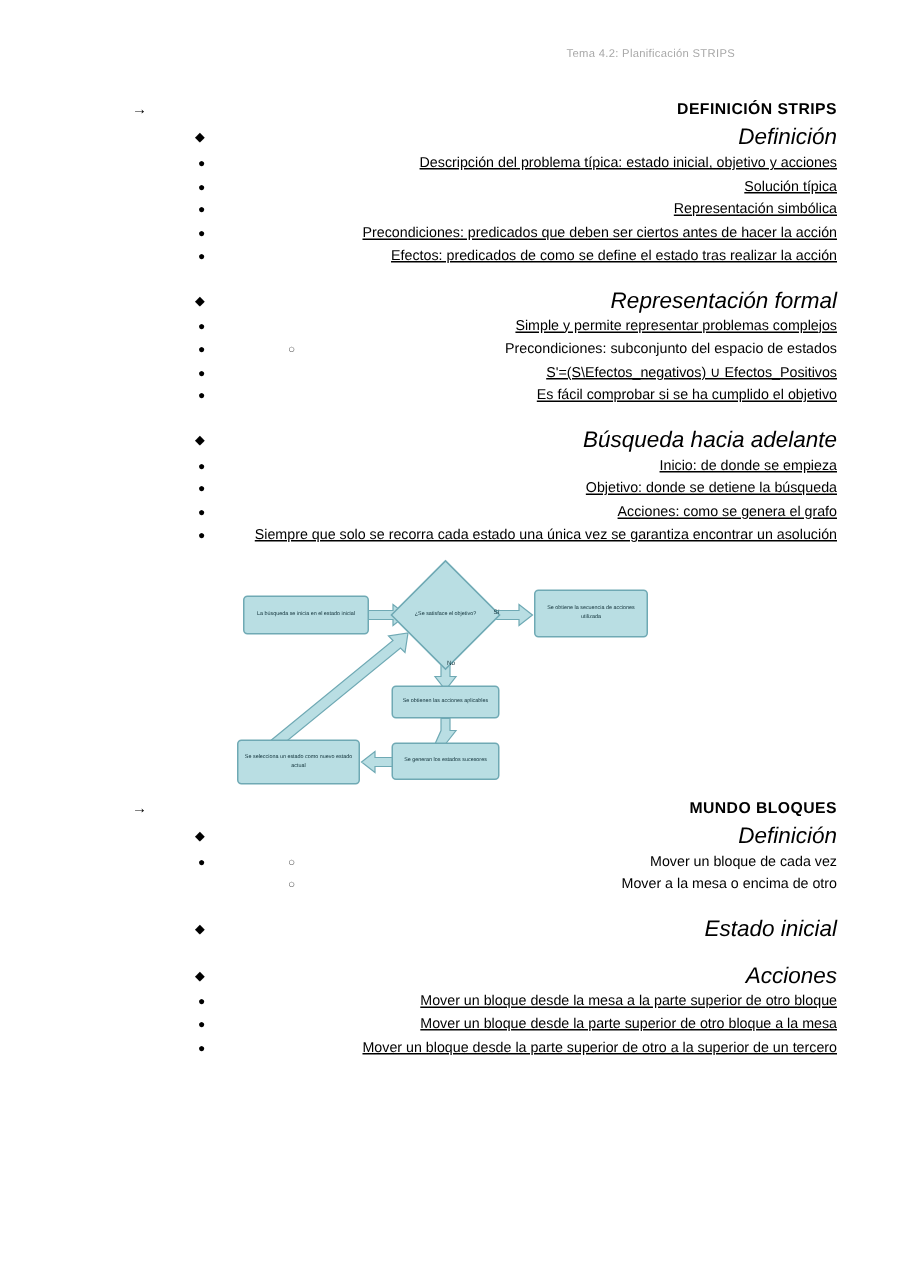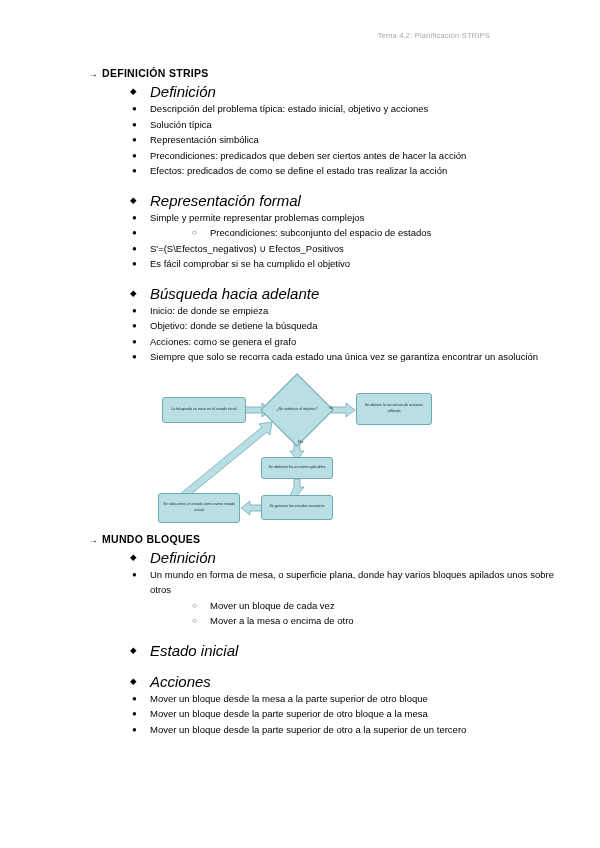--- a/index.html
+++ b/index.html
@@ -50,20 +50,21 @@
   }
   .bullet {
     position: absolute;
     left: 0;
     top: 0;
     display: inline-block;
     text-align: left;
   }
   .txt {
     display: block;
+    text-align: right;
   }
 
   
   .l1 > li {
     padding-left: 14px;
     margin-bottom: 2px;
   }
   .l1 > li > .bullet {
     font-size: 10px;
     line-height: 15px;
@@ -104,20 +105,21 @@
     padding-left: 18px;
     margin-bottom: 0px;
   }
   .l3 > li > .bullet {
     font-size: 8px;
     line-height: 15.5px;
   }
   .l3 > li > .txt {
     font-size: 9.5px;
     line-height: 15.5px;
+    text-decoration: underline;
   }
 
   
   .l4 {
     margin-top: 0px;
     margin-left: 42px;
   }
   .l4 > li {
     padding-left: 18px;
   }
@@ -351,21 +353,20 @@
 
     <ul class="l2">
       <li>
         <span class="bullet">◆</span>
         <span class="txt">Definición</span>
       </li>
     </ul>
     <ul class="l3">
       <li>
         <span class="bullet">●</span>
-        <span class="txt">Un mundo en forma de mesa, o superficie plana, donde hay varios bloques apilados unos sobre otros</span>
         <ul class="l4">
           <li>
             <span class="bullet">○</span>
             <span class="txt">Mover un bloque de cada vez</span>
           </li>
           <li>
             <span class="bullet">○</span>
             <span class="txt">Mover a la mesa o encima de otro</span>
           </li>
         </ul>

